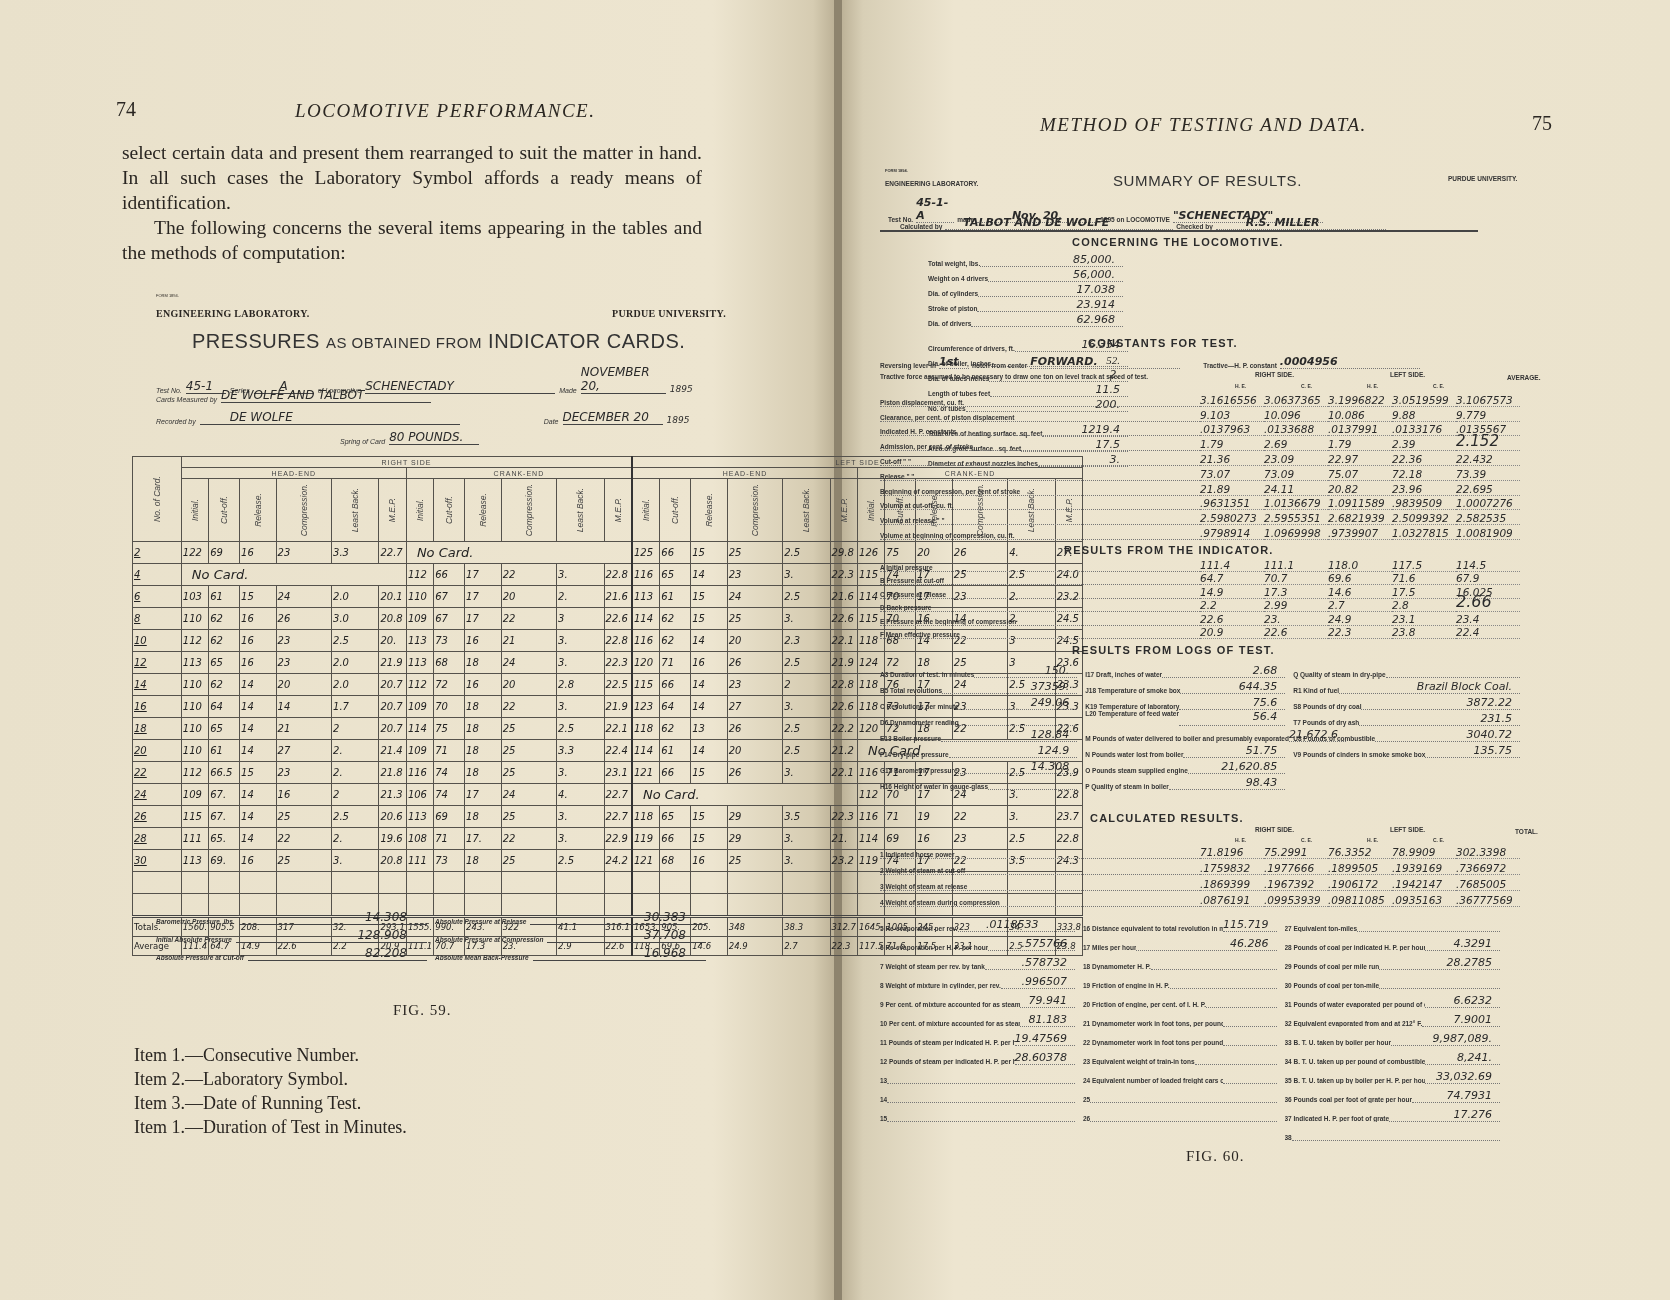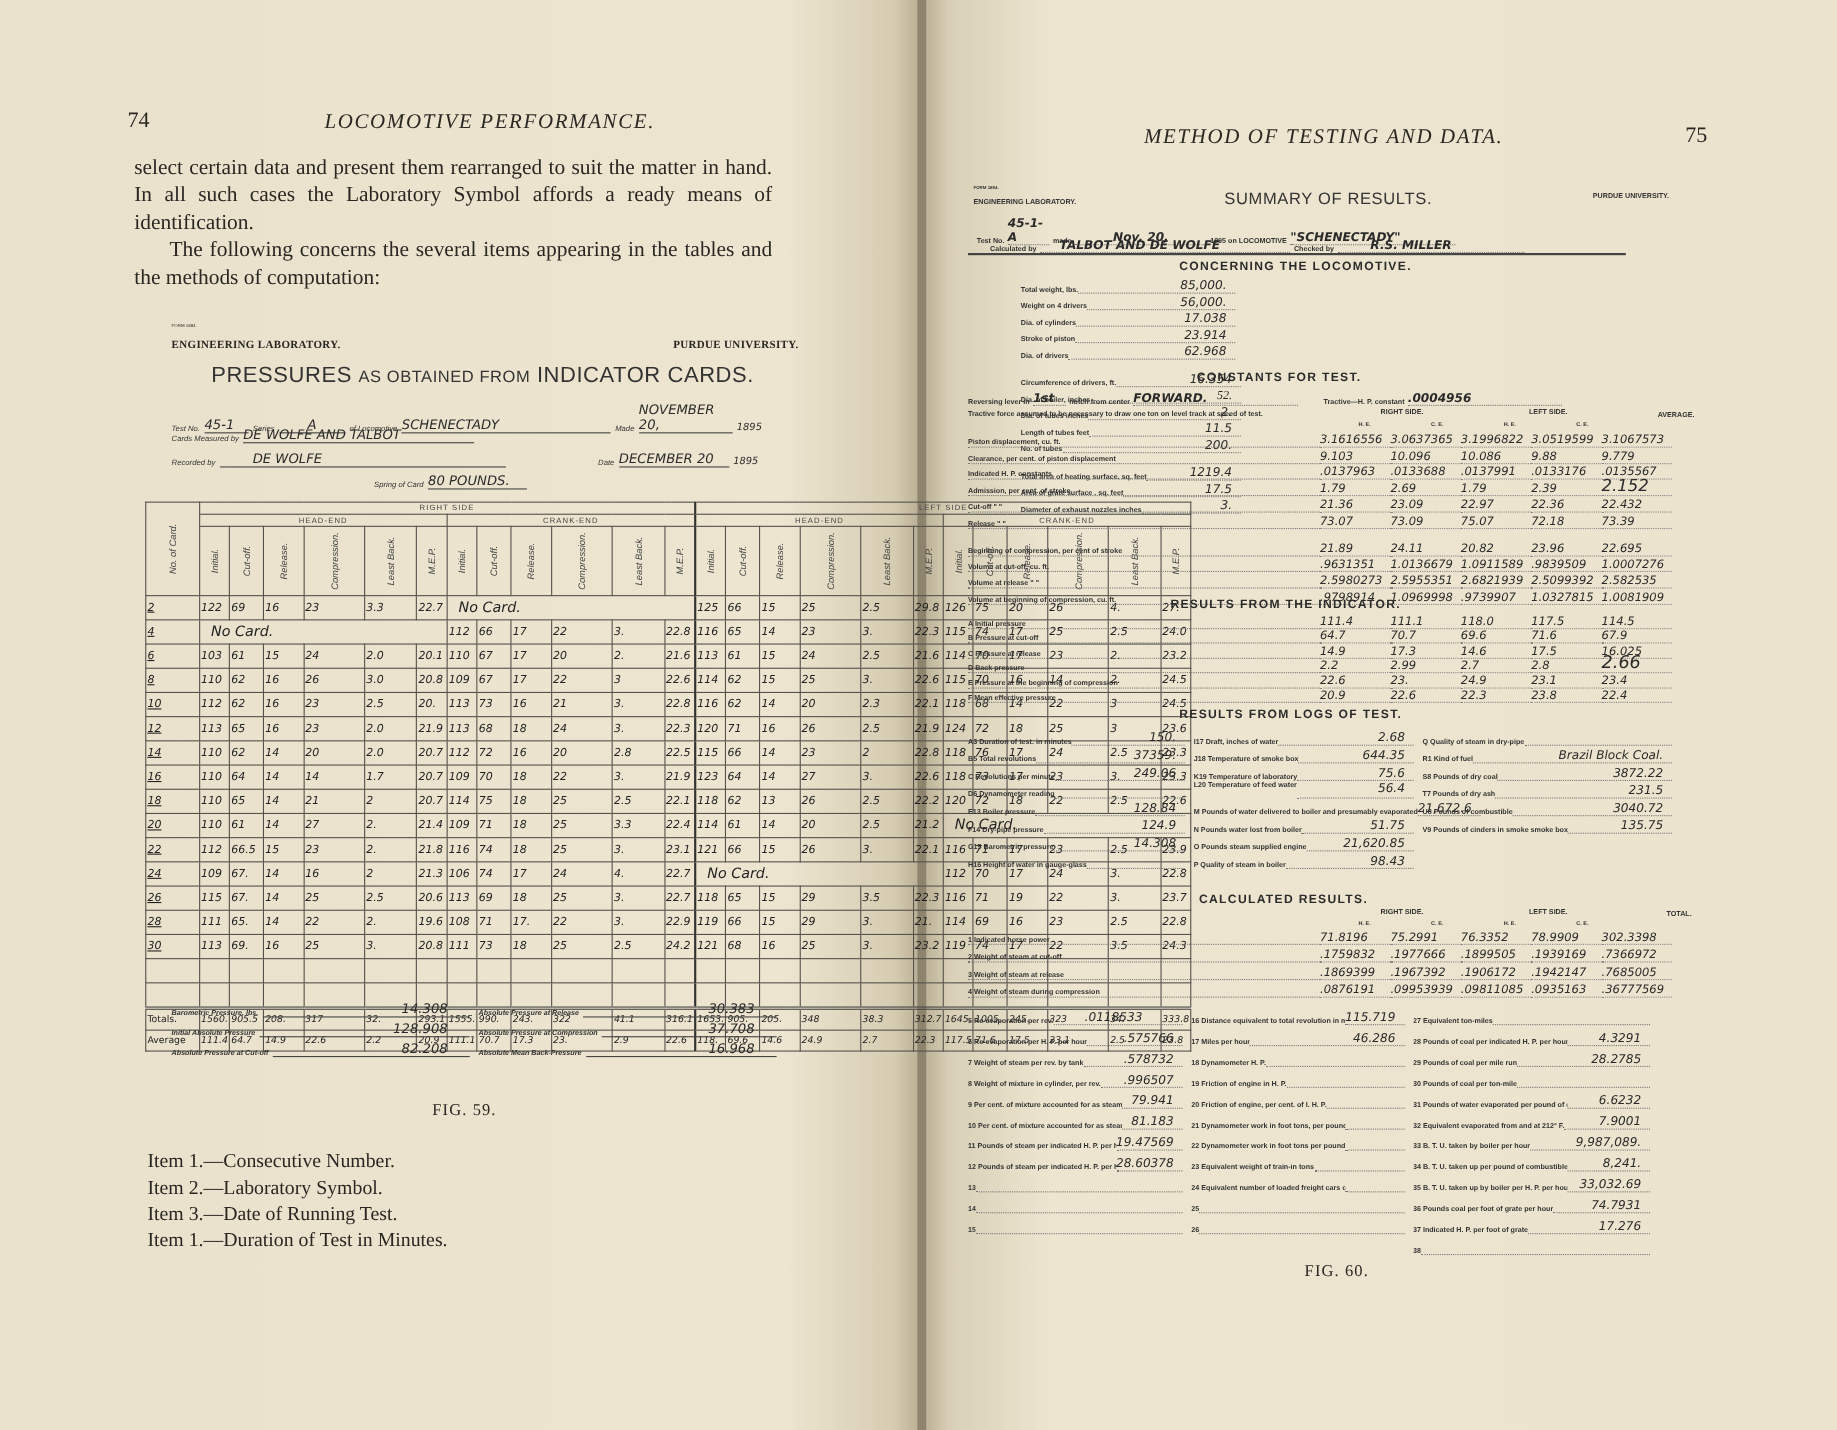--- a/index.html
+++ b/index.html
@@ -812,21 +812,21 @@
       <span class="hv" style="width: 66px; font-size: 10.5px; border-bottom: 1px dotted rgb(136, 136, 136);">22.432</span>
     </div>
     <div style="display: flex; align-items: flex-end; height: 14.8px;">
       <span class="rf dots" style="width: 330px; white-space: nowrap; overflow: hidden;">Release  "  "</span>
       <span class="hv" style="width: 66px; font-size: 10.5px; border-bottom: 1px dotted rgb(136, 136, 136);">73.07</span>
       <span class="hv" style="width: 66px; font-size: 10.5px; border-bottom: 1px dotted rgb(136, 136, 136);">73.09</span>
       <span class="hv" style="width: 66px; font-size: 10.5px; border-bottom: 1px dotted rgb(136, 136, 136);">75.07</span>
       <span class="hv" style="width: 66px; font-size: 10.5px; border-bottom: 1px dotted rgb(136, 136, 136);">72.18</span>
       <span class="hv" style="width: 66px; font-size: 10.5px; border-bottom: 1px dotted rgb(136, 136, 136);">73.39</span>
     </div>
-    <div style="display: flex; align-items: flex-end; height: 14.8px; margin-top: 10px;">
+    <div style="display: flex; align-items: flex-end; height: 14.8px;">
       <span class="rf dots" style="width: 330px; white-space: nowrap; overflow: hidden;">Beginning of compression, per cent of stroke</span>
       <span class="hv" style="width: 66px; font-size: 10.5px; border-bottom: 1px dotted rgb(136, 136, 136);">21.89</span>
       <span class="hv" style="width: 66px; font-size: 10.5px; border-bottom: 1px dotted rgb(136, 136, 136);">24.11</span>
       <span class="hv" style="width: 66px; font-size: 10.5px; border-bottom: 1px dotted rgb(136, 136, 136);">20.82</span>
       <span class="hv" style="width: 66px; font-size: 10.5px; border-bottom: 1px dotted rgb(136, 136, 136);">23.96</span>
       <span class="hv" style="width: 66px; font-size: 10.5px; border-bottom: 1px dotted rgb(136, 136, 136);">22.695</span>
     </div>
     <div style="display: flex; align-items: flex-end; height: 14.8px;">
       <span class="rf dots" style="width: 330px; white-space: nowrap; overflow: hidden;">Volume at cut-off, cu. ft.</span>
       <span class="hv" style="width: 66px; font-size: 10.5px; border-bottom: 1px dotted rgb(136, 136, 136);">.9631351</span>

